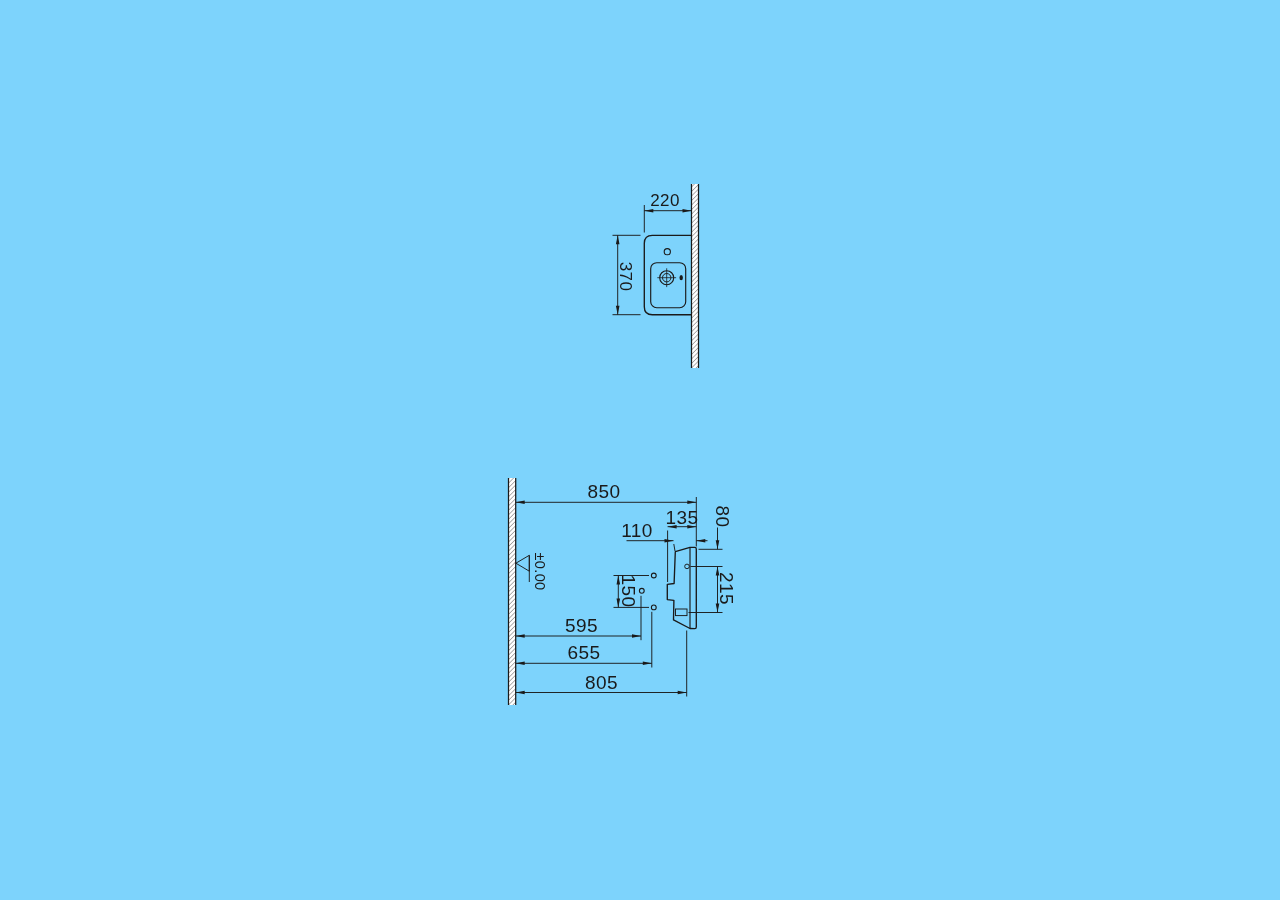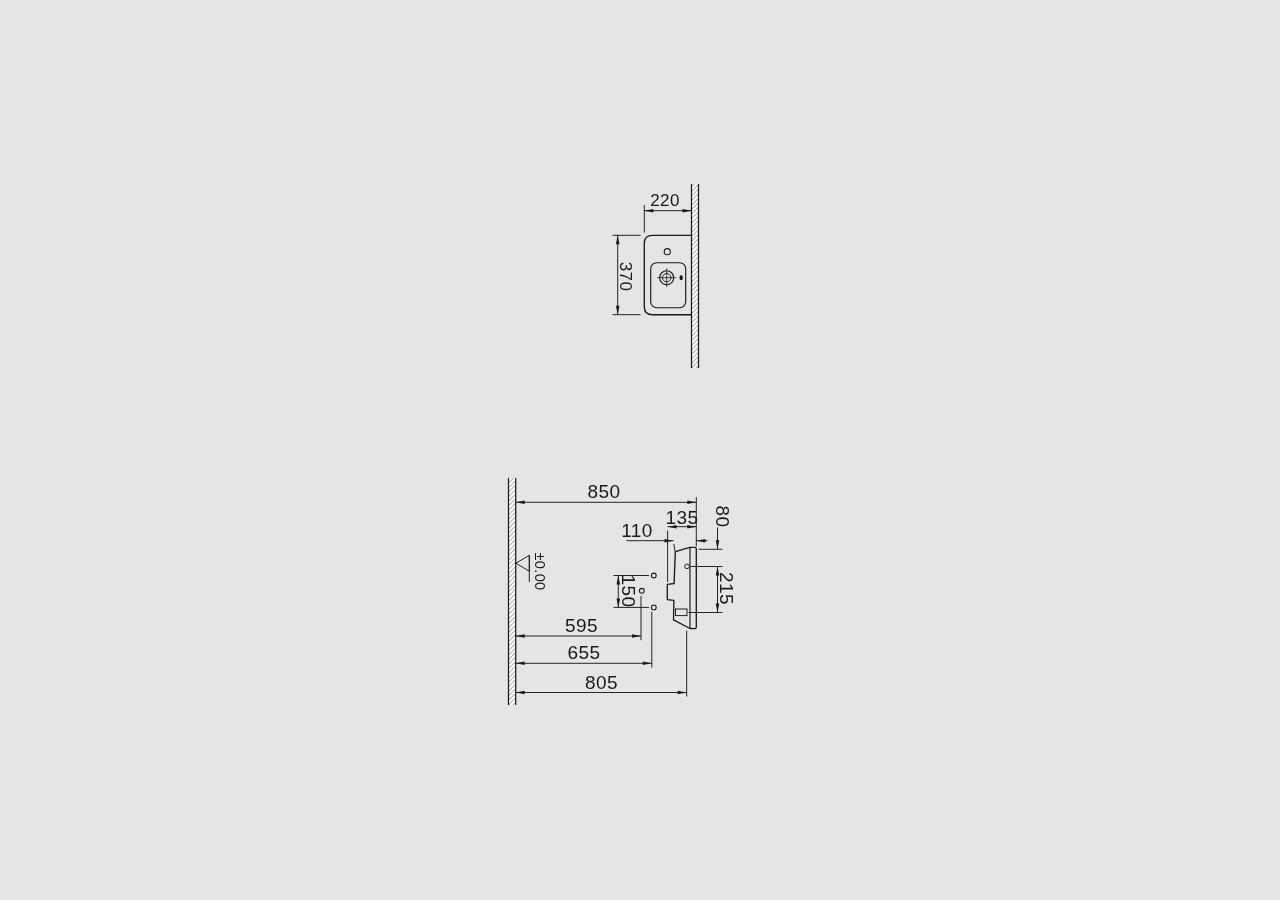--- a/index.html
+++ b/index.html
@@ -1,17 +1,17 @@
 <!DOCTYPE html>
 <html><head>
 <meta charset="utf-8">
 <title>Technical Drawing</title>
 <style>
   html,body{margin:0;padding:0;background:#ffffff;}
-  .sheet{position:relative;width:1280px;height:900px;background:#e5e5e5;overflow:hidden;}
+  .sheet{position:relative;width:1280px;height:900px;background:#7dd3fc;overflow:hidden;}
   svg{position:absolute;inset:0;}
   text{font-family:"Liberation Sans","DejaVu Sans",sans-serif;fill:#1a1a1a;letter-spacing:0.4px;}
   .dim-txt{font-size:19px;}
   .dim-txt-sm{font-size:17px;}
   .dim-txt-xs{font-size:14.5px;}
   .ln{stroke:#1a1a1a;stroke-width:0.95;fill:none;}
   .outline{stroke:#1a1a1a;stroke-width:1.35;fill:none;stroke-linejoin:round;}
   .thin{stroke:#1a1a1a;stroke-width:0.8;fill:none;}
   .arr{fill:#1a1a1a;stroke:none;}
   .edge{stroke:#1a1a1a;stroke-width:1.25;}

